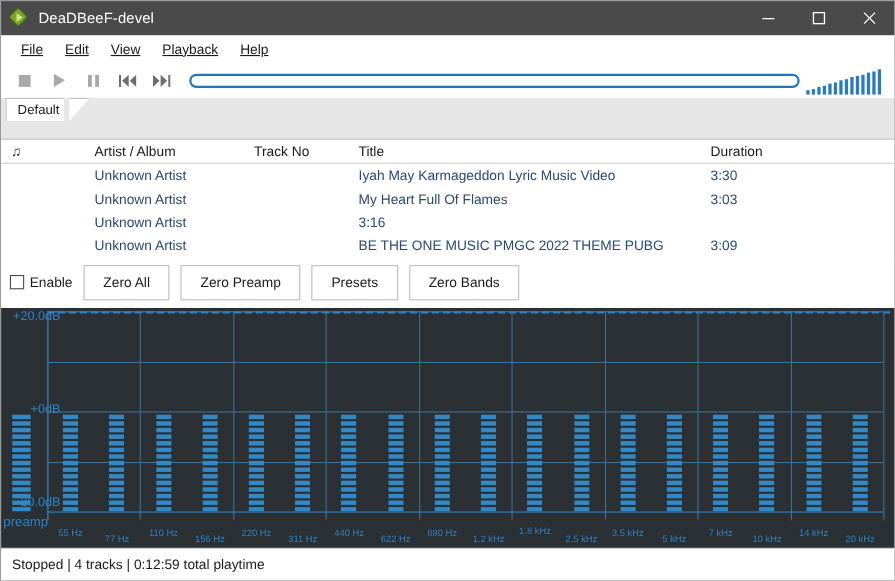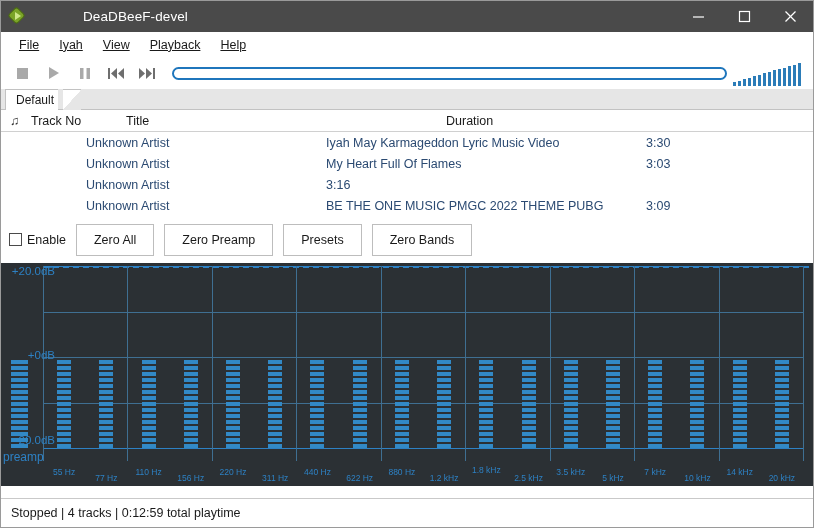--- a/index.html
+++ b/index.html
@@ -14,21 +14,21 @@
     position: relative;
     border: 1px solid #9a9a9a;
     background: #ffffff;
     display: flex; flex-direction: column;
   }
 
   
   .titlebar {
     height: 31px; background: #4a4a4a;
     display: flex; align-items: center;
-    flex: none; position: relative; gap: 48px;
+    flex: none; position: relative;
   }
   .app-icon {
     width: 17px; height: 17px; margin-left: 8px; margin-right: 9px;
     position: relative; flex: none;
   }
   .app-icon .diamond {
     position: absolute; left: 1px; top: 1px;
     width: 13px; height: 13px; background: #7ba428;
     transform: rotate(45deg); border-radius: 3px;
     border: 1px solid #4c6b14;
@@ -78,21 +78,21 @@
   .volume {
     width: 72px; height: 26px; display: flex; align-items: flex-end;
     gap: 2px; margin-left: 2px; margin-right: 2px;
   }
   .volume i {
     display: block; width: 3px; background: #2b7cb8; flex: none;
   }
 
   
   .tabstrip {
-    height: 21px; background: #e6e6e6; flex: none;
+    height: 38px; background: #e6e6e6; flex: none;
     border-bottom: 1px solid #c2c2c2; position: relative;
   }
   .tab {
     position: absolute; left: 4px; top: 0; height: 21px;
     background: #ffffff; display: flex; align-items: center;
     padding: 0 4px 0 10px; font-size: 12px; color: #1a1a1a;
     border-top: 1px solid #c2c2c2; border-left: 1px solid #c2c2c2;
   }
   .tab-slant {
     position: absolute; left: 62px; top: 0; width: 18px; height: 21px;
@@ -165,21 +165,21 @@
   .slider {
     position: absolute; display: flex; flex-direction: column-reverse;
     gap: 2px; overflow: hidden;
   }
   .slider i { display: block; height: 4px; background: #3289c6; flex: none; }
 
   
   .statusbar {
     height: 29px; background: #ffffff; border-top: 1px solid #c9c9c9;
     display: flex; align-items: center; padding-left: 10px;
-    font-size: 12.5px; color: #1a1a1a; flex: none; margin-top: 12px;
+    font-size: 12.5px; color: #1a1a1a; flex: none;
   }
 </style>
 </head>
 <body>
 
 <div id="app">
 
   <div class="titlebar">
     <div class="app-icon">
       <div class="diamond"></div>
@@ -201,21 +201,21 @@
         <svg width="13" height="13" viewBox="0 0 13 13">
             <line x1="1.5" y1="1.5" x2="11.5" y2="11.5" stroke="#fff" stroke-width="1.2"></line>
             <line x1="11.5" y1="1.5" x2="1.5" y2="11.5" stroke="#fff" stroke-width="1.2"></line>
           </svg>
       </div>
     </div>
   </div>
 
   <div class="menubar">
     <div class="menuitem">File</div>
-    <div class="menuitem">Iyah</div>
+    <div class="menuitem">Edit</div>
     <div class="menuitem">View</div>
     <div class="menuitem">Playback</div>
     <div class="menuitem">Help</div>
   </div>
 
   <div class="toolbar">
     <div class="tbtn">
       <svg width="11" height="11" viewBox="0 0 11 11">
           <rect x="0" y="0" width="11" height="11" fill="#a9a9a9"></rect>
         </svg>
@@ -267,20 +267,21 @@
   <div class="tabstrip">
     <div class="tab">
       <span>Default</span>
     </div>
     <div class="tab-slant"></div>
   </div>
 
   <div class="playlist">
     <div class="plhead">
       <div class="c-icon">♫</div>
+      <div class="c-art">Artist / Album</div>
       <div class="c-trk">Track No</div>
       <div class="c-title">Title</div>
       <div class="c-dur">Duration</div>
     </div>
     <div id="playlist-rows">
         <div class="plrow">
           <div class="c-icon"></div>
           <div class="c-art">Unknown Artist</div>
           <div class="c-trk"></div>
           <div class="c-title">Iyah May Karmageddon Lyric Music Video</div>

